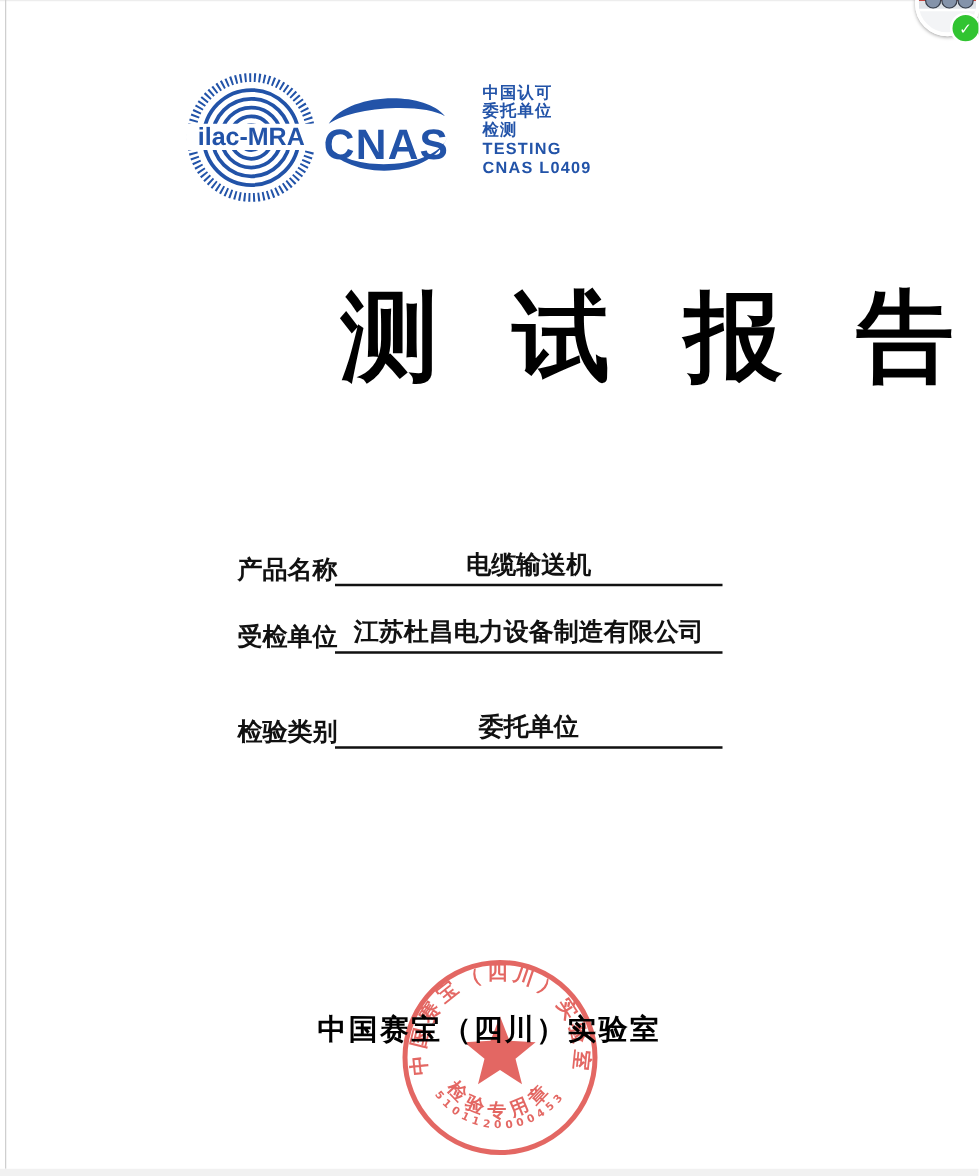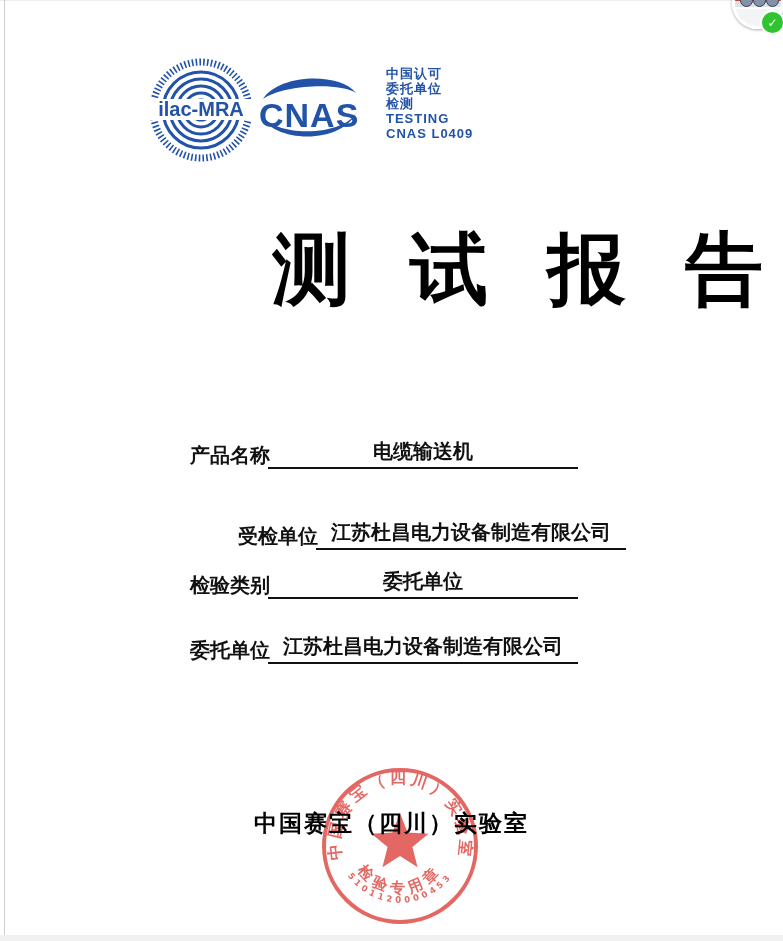--- a/index.html
+++ b/index.html
@@ -23,21 +23,21 @@
   
   .title{position:absolute;left:0;top:218px;width:100%;text-align:right;
     font-size:78px;font-weight:bold;letter-spacing:20px;color:#000;
     font-family:"Liberation Serif","DejaVu Serif",serif;}
 
   
   .row{position:absolute;left:190px;height:30px;font-size:20px;font-weight:600;white-space:nowrap;}
   .row .lbl{display:inline-block;width:78px;letter-spacing:0px;vertical-align:bottom;}
   .row .line{display:inline-block;width:310px;border-bottom:2px solid #111;
     text-align:center;vertical-align:bottom;padding-bottom:2px;letter-spacing:0px;}
-  .row1{top:438px;} .row2{top:519px;margin-left:48px;} .row3{top:568px;} .row4{top:633px;}
+  .row1{top:438px;} .row2{top:492px;} .row3{top:568px;} .row4{top:633px;}
 
   
   .stamp{position:absolute;left:315px;top:761px;width:170px;height:170px;opacity:.88;}
   .lab-name{position:absolute;left:0;top:808px;width:100%;text-align:center;
     font-size:23px;font-weight:bold;letter-spacing:2px;color:#000;}
 
   
   .avatar{position:absolute;left:732px;top:-23px;width:46px;height:46px;border-radius:50%;
     border:3px solid #fff;box-shadow:0 1px 3px rgba(0,0,0,.35);overflow:hidden;
     background:linear-gradient(180deg,#4b5565 0 30%,#c2453f 30% 46%,#dfe3e8 46% 60%,#f3f4f6 60% 100%);}
@@ -89,23 +89,20 @@
 
   <div class="row row1">
     <span class="lbl">产品名称</span><span class="line">电缆输送机</span>
   </div>
   <div class="row row2">
     <span class="lbl">受检单位</span><span class="line">江苏杜昌电力设备制造有限公司</span>
   </div>
   <div class="row row3">
     <span class="lbl">检验类别</span><span class="line">委托单位</span>
   </div>
-  <div class="row row4">
-    <span class="lbl">委托单位</span><span class="line">江苏杜昌电力设备制造有限公司</span>
-  </div>
 
   <svg class="stamp" viewBox="0 0 170 170">
     <defs>
       <path id="arcTop" d="M 29,104 A 60,60 0 1 1 141,104" fill="none"></path>
       <path id="arcBottomText" d="M 40,104 A 50,50 0 0 0 130,104" fill="none"></path>
       <path id="arcSerial" d="M 25,100 A 64,64 0 0 0 145,100" fill="none"></path>
     </defs>
     <circle cx="85" cy="85" r="76" fill="none" stroke="#e0534e" stroke-width="4"></circle>
     <polygon points="85,52 92.6,71.5 113.5,72.7 97.4,86 102.6,106.3 85,95 67.4,106.3 72.6,86 56.5,72.7 77.4,71.5" fill="#e0534e"></polygon>
     <text font-size="16" font-weight="bold" fill="#e0534e" letter-spacing="4" font-family="Liberation Serif, DejaVu Serif, serif">

